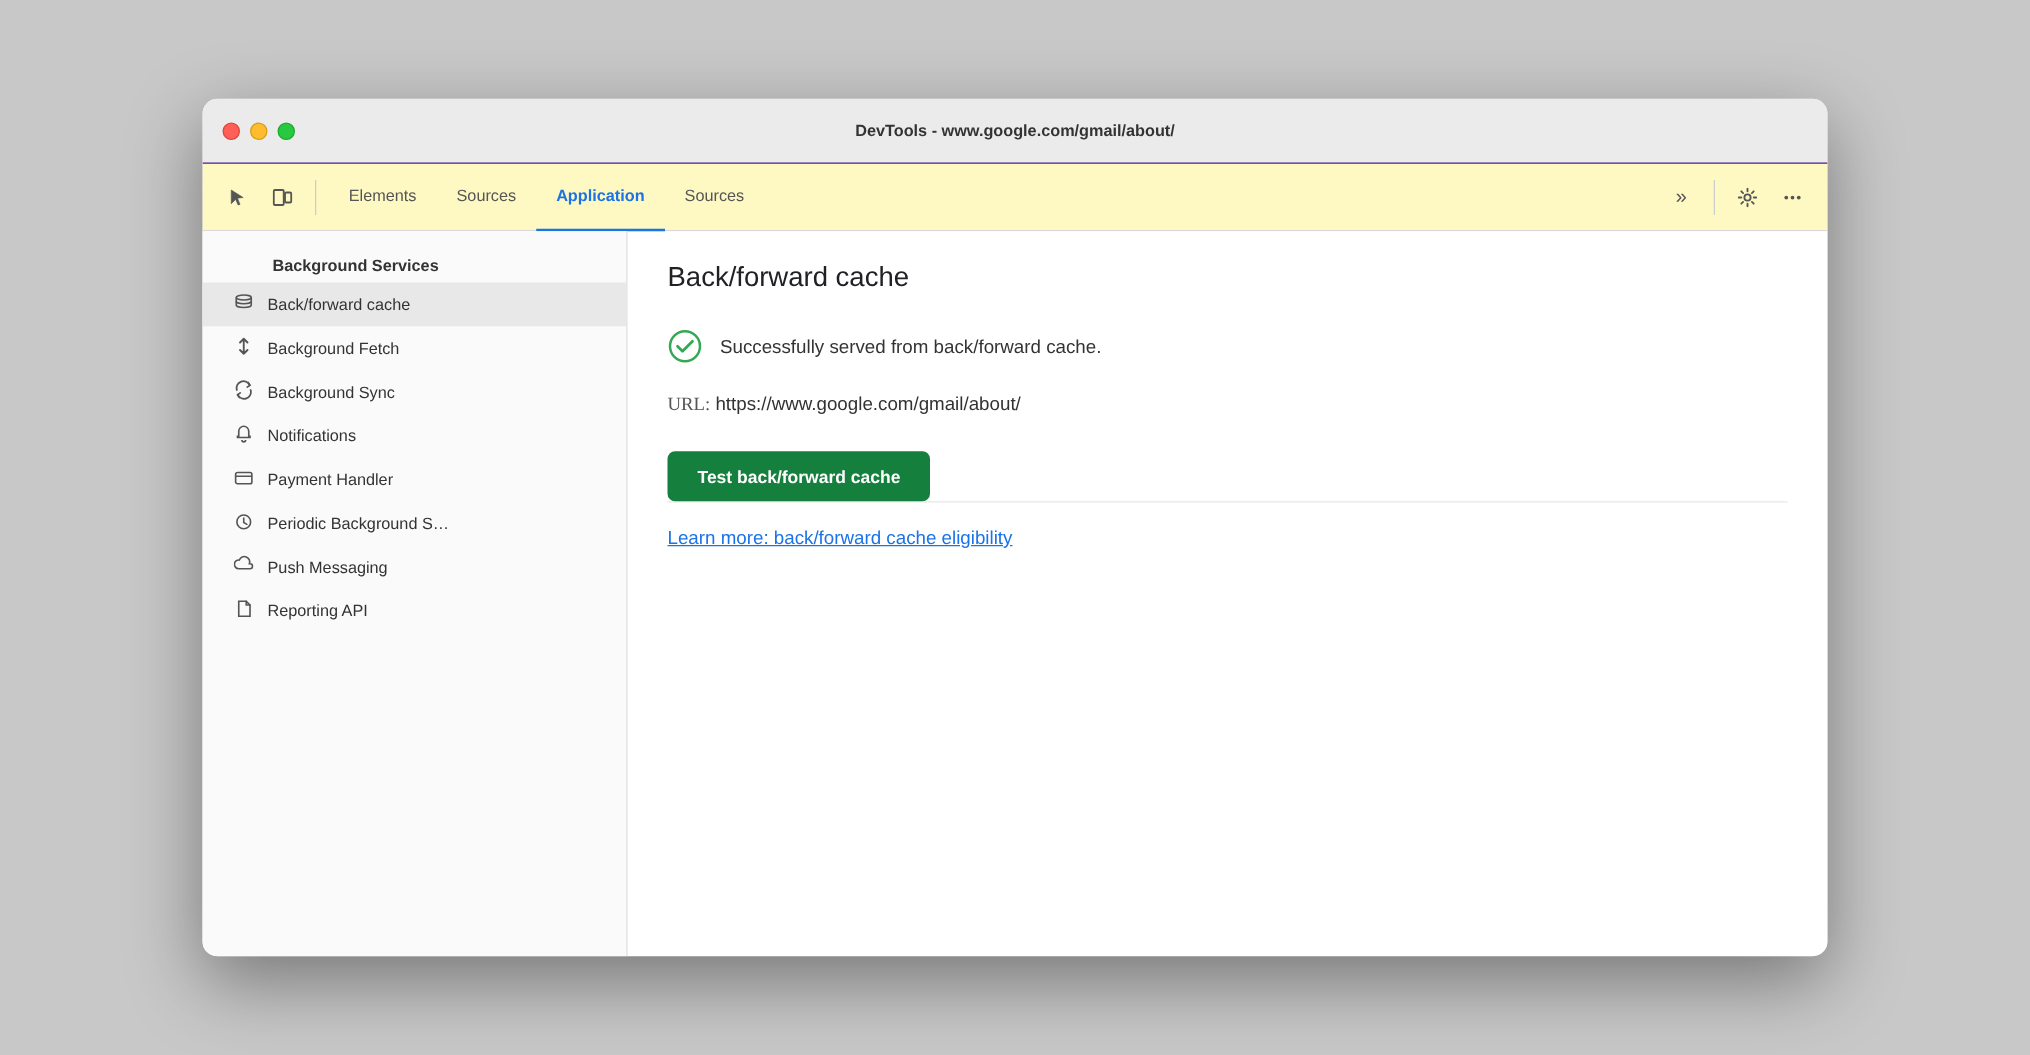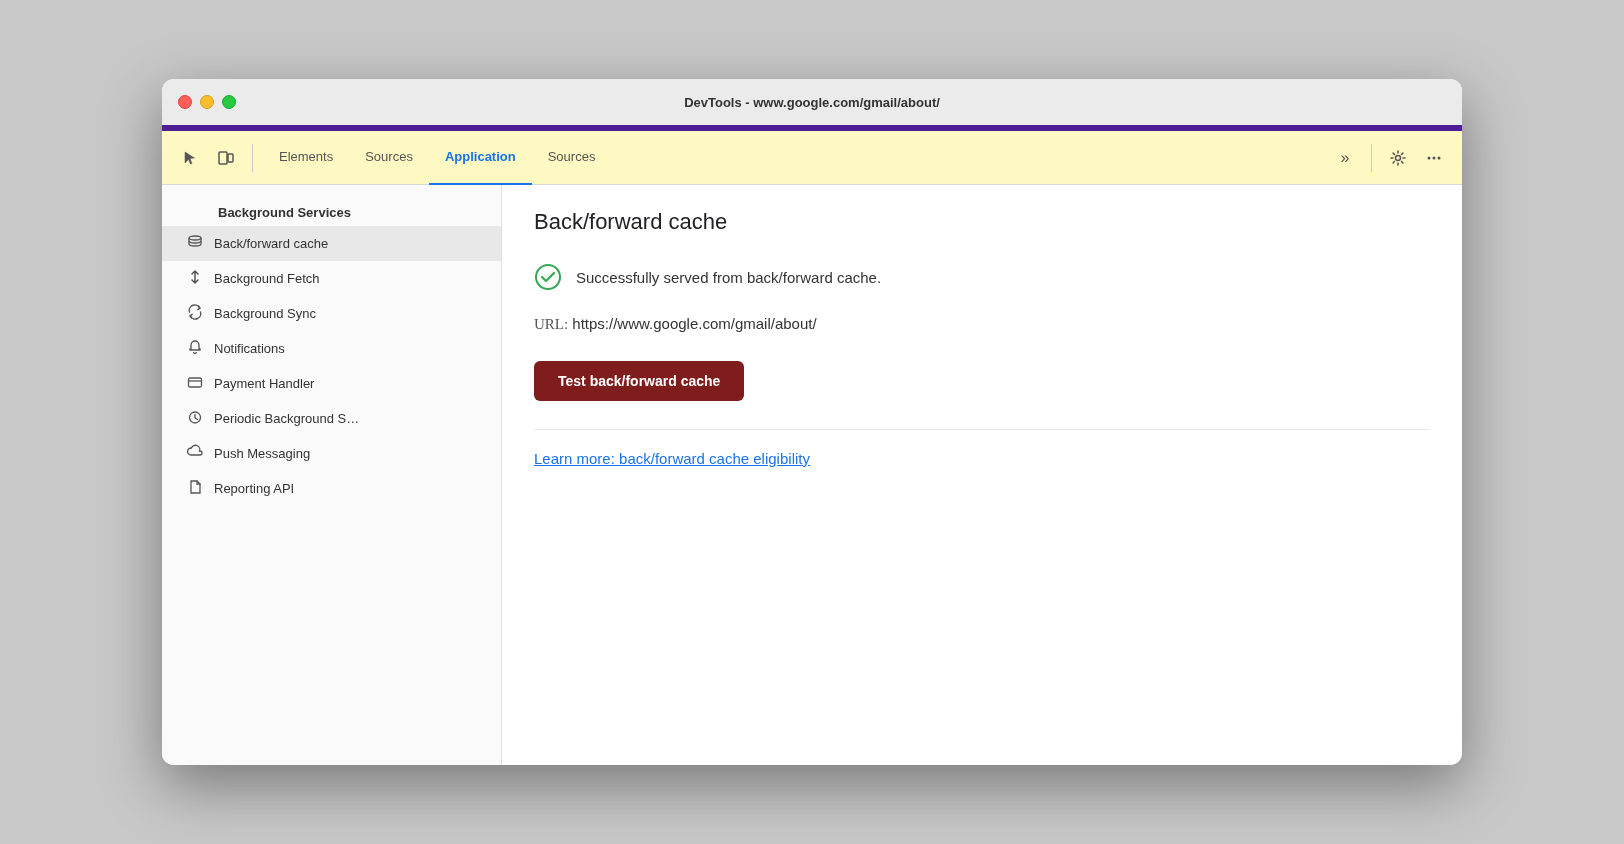--- a/index.html
+++ b/index.html
@@ -21,21 +21,21 @@
       overflow: hidden;
     }
 
     
     .title-bar {
       background: #ebebeb;
       height: 52px;
       display: flex;
       align-items: center;
       padding: 0 16px;
-      border-bottom: 6px solid #4c1d95;
+      border-bottom: 1px solid #4c1d95;
       position: relative;
     }
 
     .traffic-lights {
       display: flex;
       gap: 8px;
       align-items: center;
     }
 
     .traffic-light {
@@ -222,29 +222,28 @@
       font-weight: 500;
       color: #555;
       font-family: Liberation Serif, serif;
     }
 
     .url-value {
       color: #333;
     }
 
     .test-button {
-      background: #7f1d1d;
+      background: #15803d;
       color: white;
       border: none;
       border-radius: 6px;
       padding: 12px 24px;
       font-size: 14px;
       font-weight: 600;
       cursor: pointer;
-      margin-bottom: 28px;
     }
 
     .content-divider {
       border: none;
       border-top: 1px solid #e8e8e8;
       margin: 0 0 20px 0;
     }
 
     .learn-more-link {
       color: #1a73e8;

